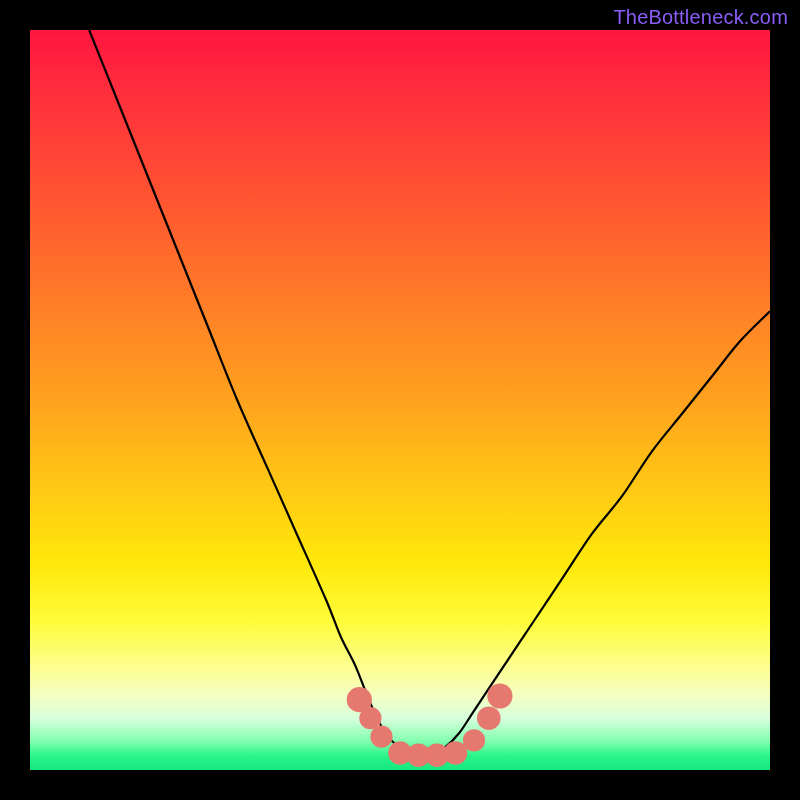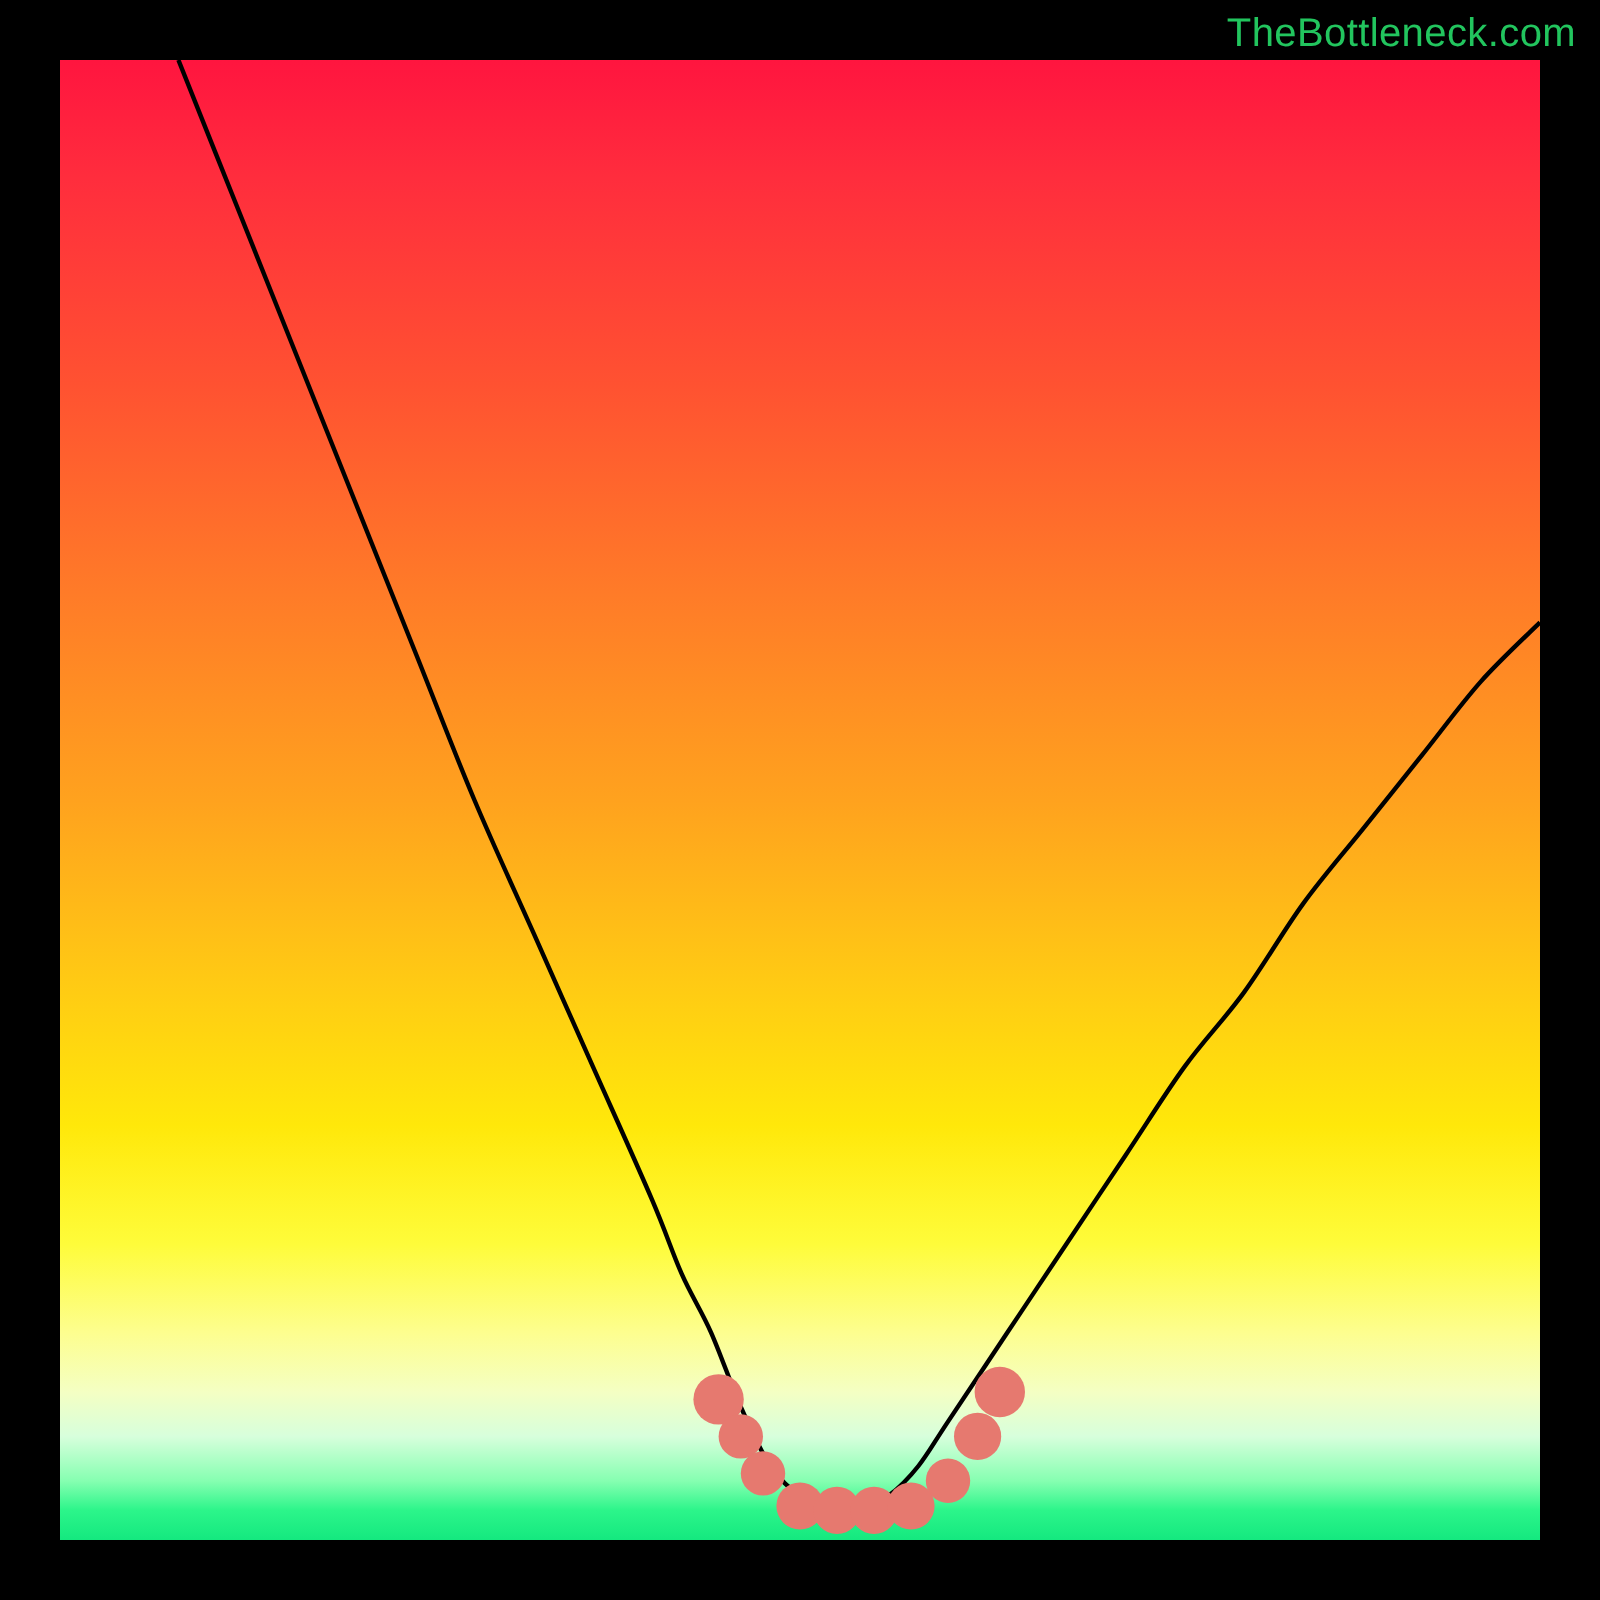--- a/index.html
+++ b/index.html
@@ -40,21 +40,21 @@
       #d7ffdc 93%,
       #86ffb1 96%,
       #2cf58a 98%,
       #14e87f 100%
     );
   }
   .watermark {
     position: absolute;
     top: 6px;
     right: 12px;
-    color: #22c55e;
+    color: #8b5cf6;
     font-size: 20px;
     font-weight: 500;
     letter-spacing: 0.2px;
     user-select: none;
   }
   svg.curve {
     position: absolute;
     left: 0;
     top: 0;
     width: 740px;

